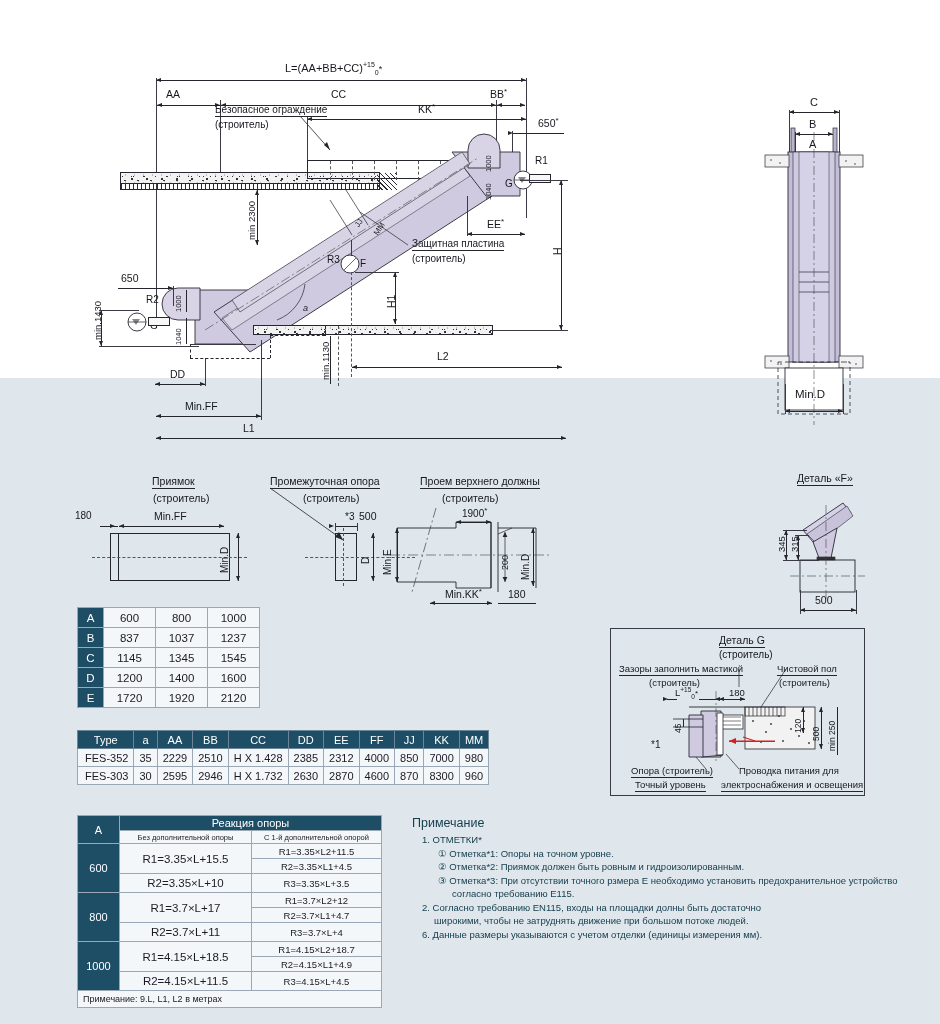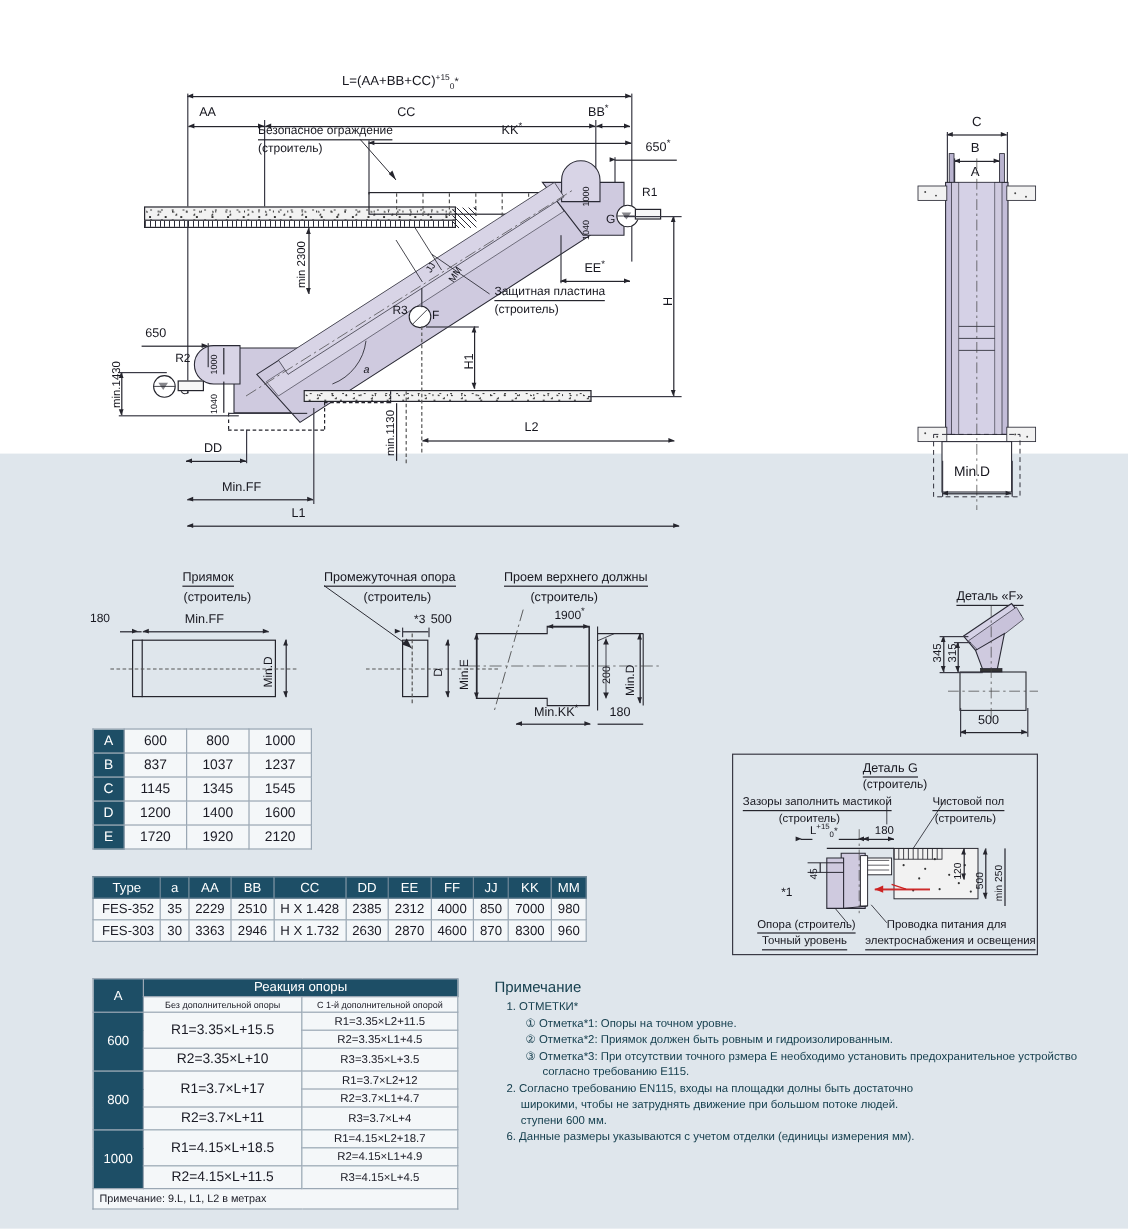--- a/index.html
+++ b/index.html
@@ -442,21 +442,21 @@
 
   <div class="lbl" style="left:55px;top:118px;font-size:10.5px;"><span>Min.KK</span><sup style="font-size:8px;line-height:0;">*</sup></div>
   <div class="hl" style="left:40px;top:133px;width:62px;"></div>
   <div class="arrowL" style="left:40px;top:130.5px;"></div>
   <div class="arrowR" style="left:97px;top:130.5px;"></div>
   <div class="lbl" style="left:118px;top:118px;font-size:10.5px;"><span>180</span></div>
   <div class="hl" style="left:108px;top:133px;width:38px;"></div>
 </div>
 
 <div class="abs" style="left:745px;top:470px;width:190px;height:150px;">
-  <div class="lbl ulbl" style="left:52px;top:21px;font-size:10.5px;"><span>Деталь «F»</span></div>
+  <div class="lbl ulbl" style="left:52px;top:2px;font-size:10.5px;"><span>Деталь «F»</span></div>
 
   <svg class="abs" style="left:0;top:0;width:190px;height:150px;overflow:visible;">
 
     <path d="M58,60 L98,33 L106,43 L68,72 Z" fill="#d5d1e6" stroke="#2a2a35" stroke-width="0.9"></path>
     <path d="M62,64 L102,36 L108,46 L72,74 Z" fill="#c8c2da" stroke="#2a2a35" stroke-width="0.6"></path>
 
     <path d="M68,72 L92,58 L86,88 L74,88 Z" fill="#cfcadf" stroke="#2a2a35" stroke-width="0.9"></path>
 
     <rect x="72" y="87" width="18" height="3" fill="#333" stroke="#2a2a35" stroke-width="0.6"></rect>
 
@@ -657,21 +657,21 @@
         <td>2385</td>
         <td>2312</td>
         <td>4000</td>
         <td>850</td>
         <td>7000</td>
         <td>980</td>
       </tr>
       <tr>
         <td class="tname">FES-303</td>
         <td>30</td>
-        <td>3363</td>
+        <td>2595</td>
         <td>2946</td>
         <td>H X 1.732</td>
         <td>2630</td>
         <td>2870</td>
         <td>4600</td>
         <td>870</td>
         <td>8300</td>
         <td>960</td>
       </tr>
     </tbody>
@@ -731,15 +731,14 @@
 
 <div id="notes">
   <div class="ntitle">Примечание</div>
   <div class="n1">1. ОТМЕТКИ*</div>
   <div class="n2">① Отметка*1: Опоры на точном уровне.</div>
   <div class="n2">② Отметка*2: Приямок должен быть ровным и гидроизолированным.</div>
   <div class="n2">③ Отметка*3: При отсутствии точного рзмера E необходимо установить предохранительное устройство</div>
   <div class="n2" style="margin-left:40px;">согласно требованию E115.</div>
   <div class="n3">2. Согласно требованию EN115, входы на площадки долны быть достаточно</div>
   <div class="n3" style="margin-left:22px;">широкими, чтобы не затруднять движение при большом потоке людей.</div>
-  <div class="n3" style="margin-left:22px;">ступени 600 мм.</div>
   <div class="n3">6. Данные размеры указываются с учетом отделки (единицы измерения мм).</div>
 </div>
 
 </body></html>

